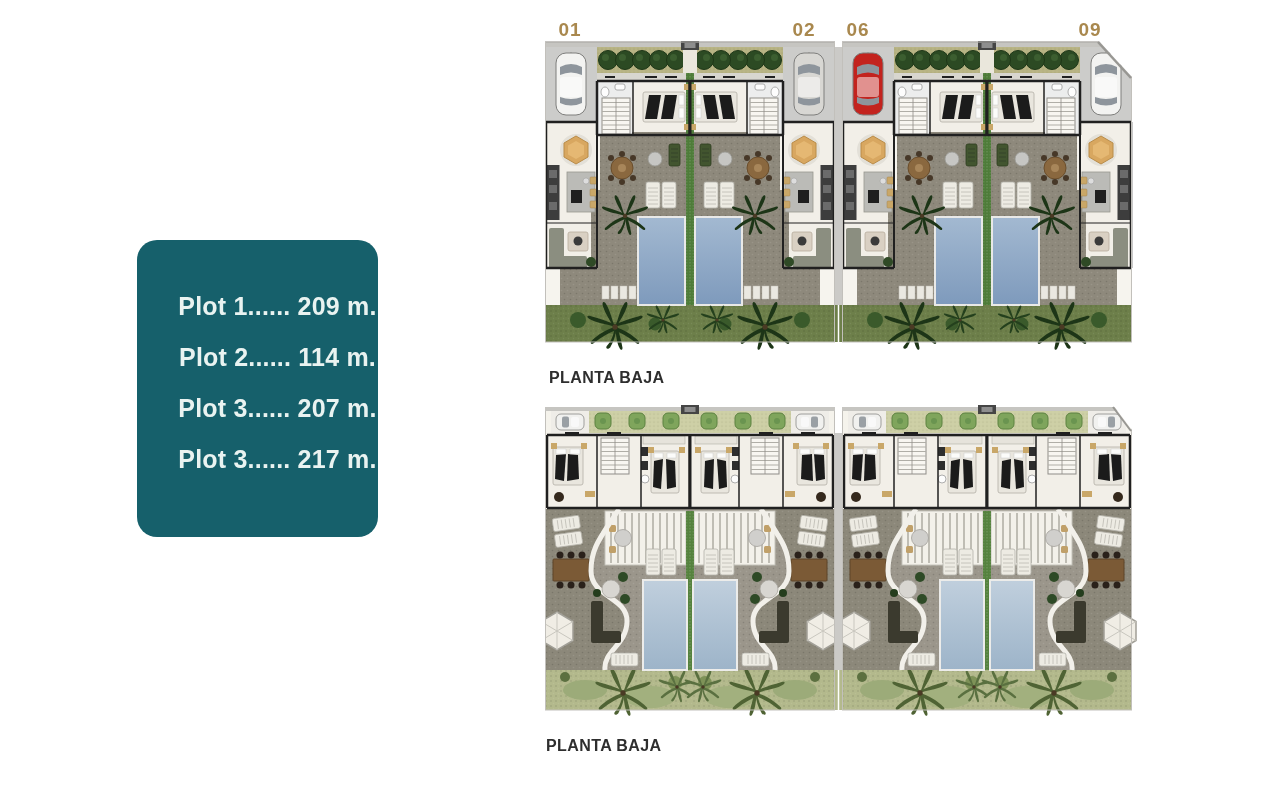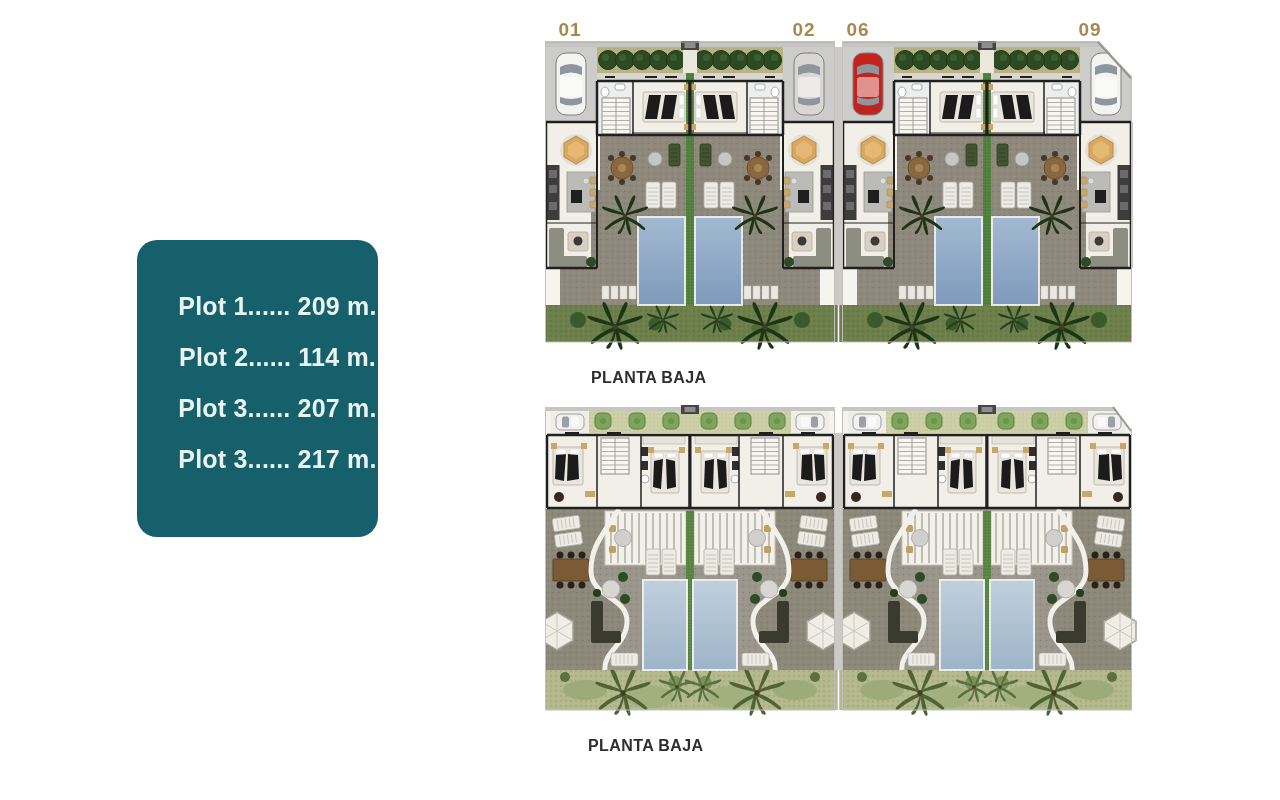--- a/index.html
+++ b/index.html
@@ -3,21 +3,21 @@
 <meta charset="utf-8">
 <style>
   html,body{margin:0;padding:0;background:#ffffff;}
   .stage{position:relative;width:1280px;height:800px;background:#ffffff;overflow:hidden;
          font-family:"Liberation Sans",sans-serif;}
   .legend{position:absolute;left:137px;top:240px;width:241px;height:297px;border-radius:20px;
           background:#16606b;box-sizing:border-box;padding:41px 0 0 40px;}
   .legend-row{font-size:25px;font-weight:600;line-height:51px;color:#e9f3f1;letter-spacing:.2px;white-space:nowrap;text-align:center;}
   .pnum{position:absolute;top:19px;transform:translateX(-50%);font-size:19px;font-weight:bold;
         color:#a9884e;letter-spacing:1px;}
-  .plabel{position:absolute;font-size:16px;font-weight:600;color:#2e2e2e;letter-spacing:.4px;white-space:nowrap;margin-left:42px;}
+  .plabel{position:absolute;font-size:16px;font-weight:600;color:#2e2e2e;letter-spacing:.4px;white-space:nowrap;}
   .plabel.baja{left:549px;top:369px;}
   .plabel.piso{left:546px;top:737px;}
   .planwrap{position:absolute;left:545px;top:40px;width:594px;height:700px;}
 </style>
 </head>
 <body>
 
 <div class="stage">
 
   <div class="legend">

